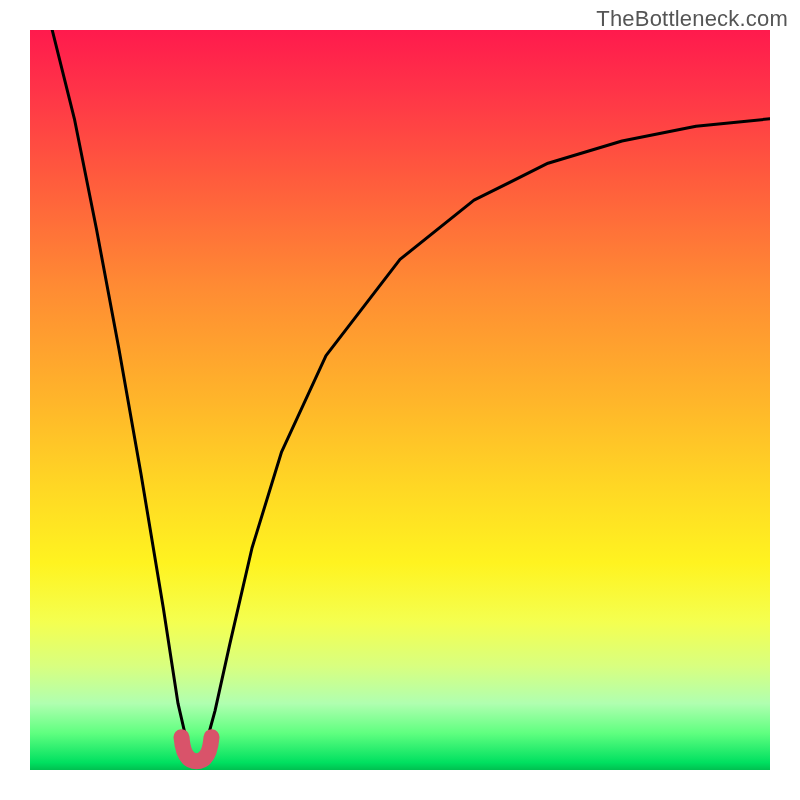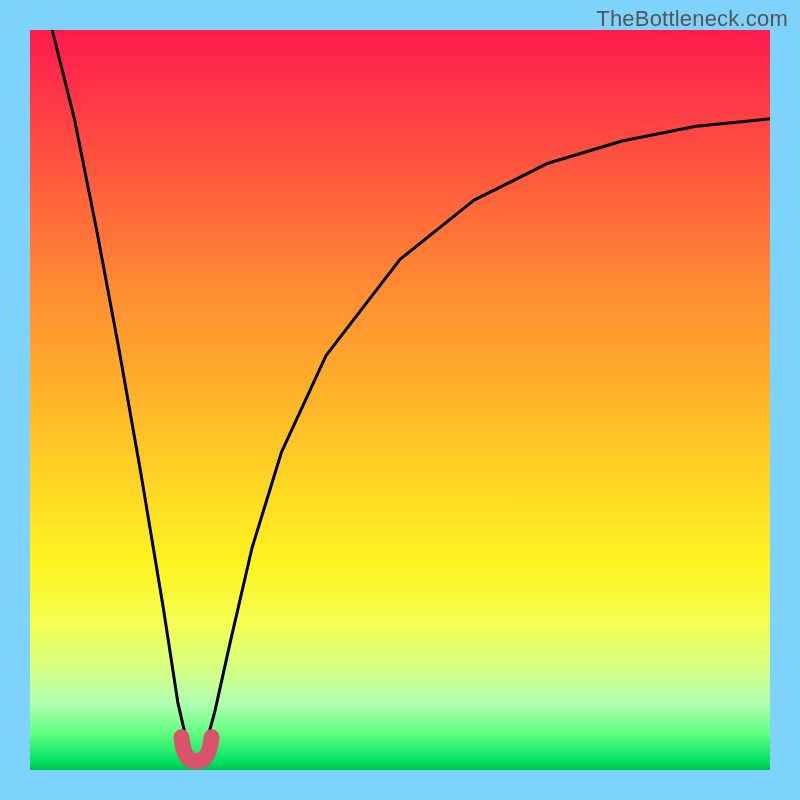--- a/index.html
+++ b/index.html
@@ -8,21 +8,21 @@
     width: 800px;
     height: 800px;
     background: #000;
     overflow: hidden;
     font-family: Arial, Helvetica, sans-serif;
   }
   .frame {
     position: absolute;
     left: 0; top: 0;
     width: 800px; height: 800px;
-    background: #7dd3fc;
+    background: #ffffff;
   }
   .plot {
     position: absolute;
     left: 30px;
     top: 30px;
     width: 740px;
     height: 740px;
     overflow: hidden;
   }
   .gradient {

